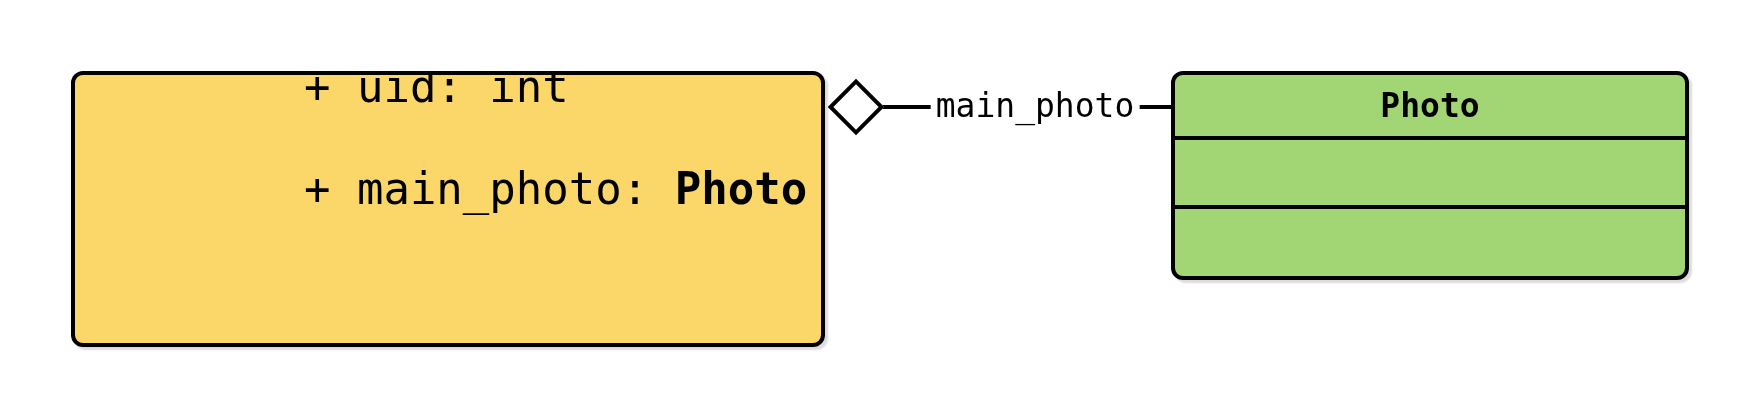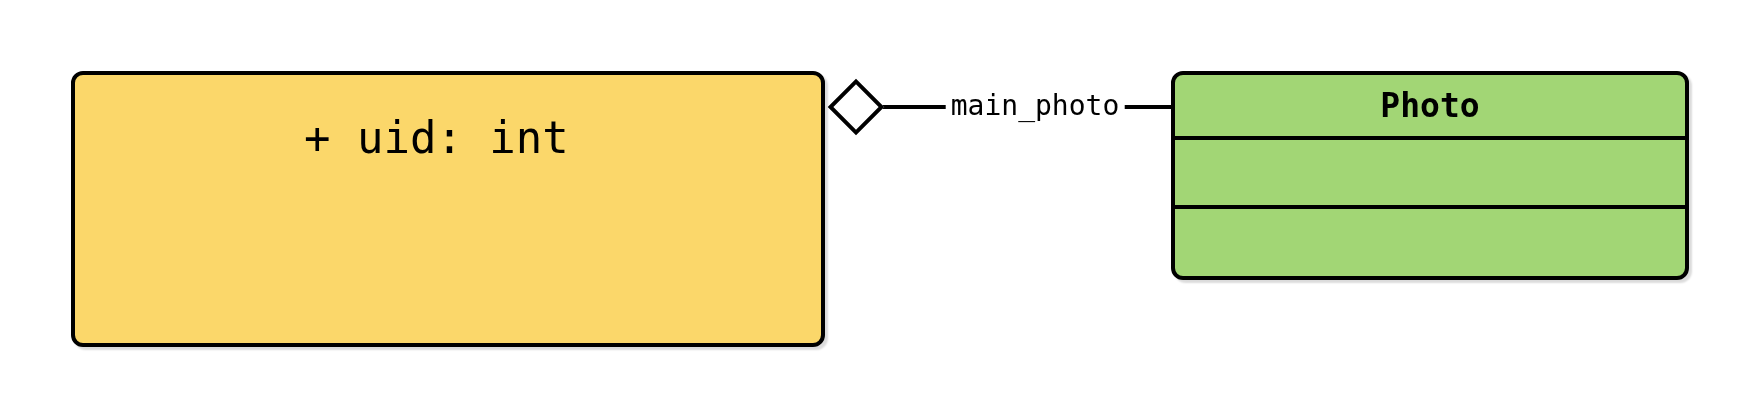--- a/index.html
+++ b/index.html
@@ -79,34 +79,37 @@
     border: 4px solid #000000;
     transform: rotate(45deg);
   }
   .conn-label {
     position: absolute;
     left: 1035px;
     top: 106px;
     transform: translate(-50%, -50%);
     background: #ffffff;
     padding: 0 5px;
-    font-size: 28px;
+    font-size: 33px;
     line-height: 34px;
     white-space: pre;
   }
 </style>
 </head>
 <body>
 
 <div class="canvas">
 
   <div class="uml-class" id="class-user" style="background-color: rgb(251, 215, 106);">
     <div class="sec sec-attrs">
       <div class="code">
         <span>+ uid: int</span>
+      </div>
+      <div class="code">
+        <span>+ main_photo: </span><span class="bold">Photo</span>
       </div>
     </div>
   </div>
 
   <div class="conn-line"></div>
   <div class="diamond" style="background-color: rgb(255, 255, 255);"></div>
   <div class="conn-label">main_photo</div>
 
   <div class="uml-class" id="class-photo" style="background-color: rgb(162, 214, 117);">
     <div class="sec sec-title">Photo</div>

